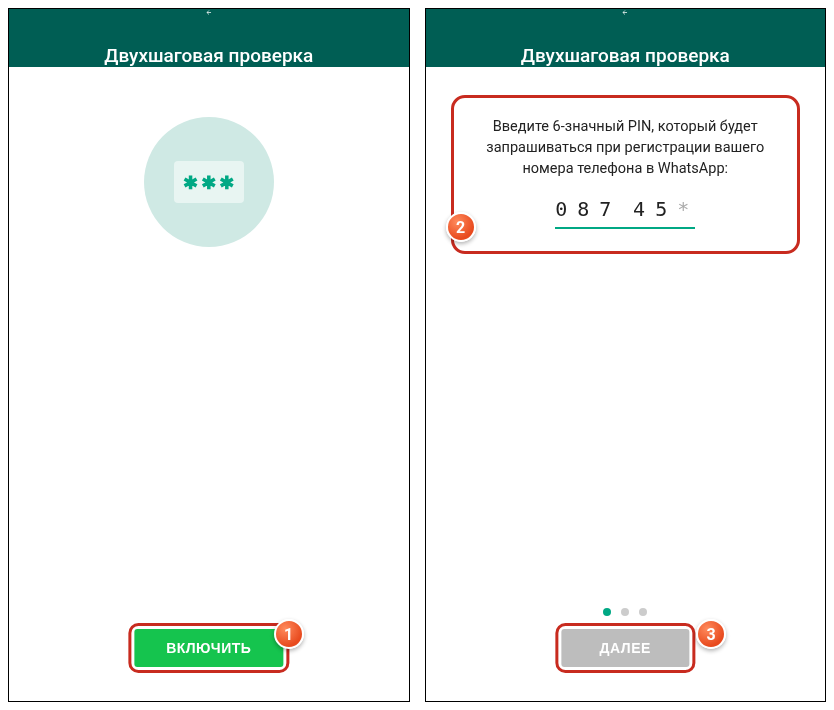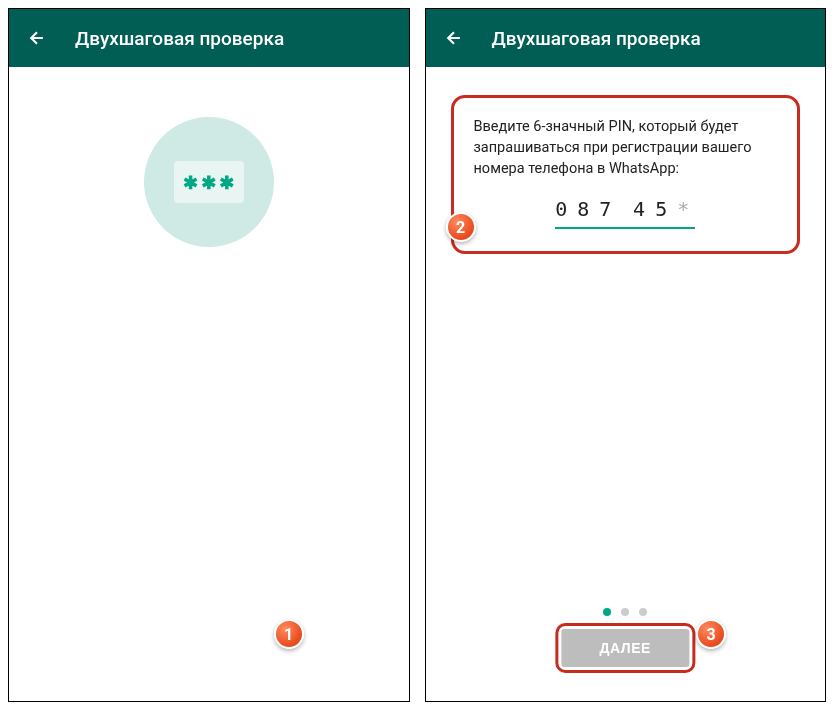--- a/index.html
+++ b/index.html
@@ -29,20 +29,21 @@
     }
     
     .app-header {
       background: #005e54;
       color: #fff;
       height: 58px;
       display: flex;
       align-items: center;
       padding: 0 18px;
       gap: 28px;
+      flex-direction: column;
     }
     
     .back-arrow {
       width: 20px;
       height: 20px;
     }
     
     .header-title {
       font-size: 19px;
       font-weight: 500;
@@ -160,20 +161,21 @@
     .badge-3 {
       bottom: 52px;
       right: 99px;
     }
     
     .pin-section {
       border: 3px solid #c82b1f;
       border-radius: 14px;
       padding: 18px 20px 22px;
       margin: 8px 5px 0;
+      text-align: center;
       position: relative;
       width: calc(100% - 10px);
     }
     
     .pin-prompt {
       font-size: 14.5px;
       line-height: 1.45;
       color: #222;
       margin-bottom: 18px;
     }
@@ -237,20 +239,23 @@
   <div class="screen-body">
     <div class="icon-circle">
       <div class="password-box">
         <span class="star">✱</span>
         <span class="star">✱</span>
         <span class="star">✱</span>
       </div>
     </div>
 
 
+    <div class="button-highlight">
+      <button class="primary-button">ВКЛЮЧИТЬ</button>
+    </div>
 
     <div class="callout-badge badge-1">1</div>
   </div>
 </div>
 
 <div class="phone-screen">
   <div class="app-header">
     <svg class="back-arrow" viewBox="0 0 24 24" fill="none" stroke="#fff" stroke-width="2.5">
       <path d="M19 12H5M12 19l-7-7 7-7"></path>
     </svg>

